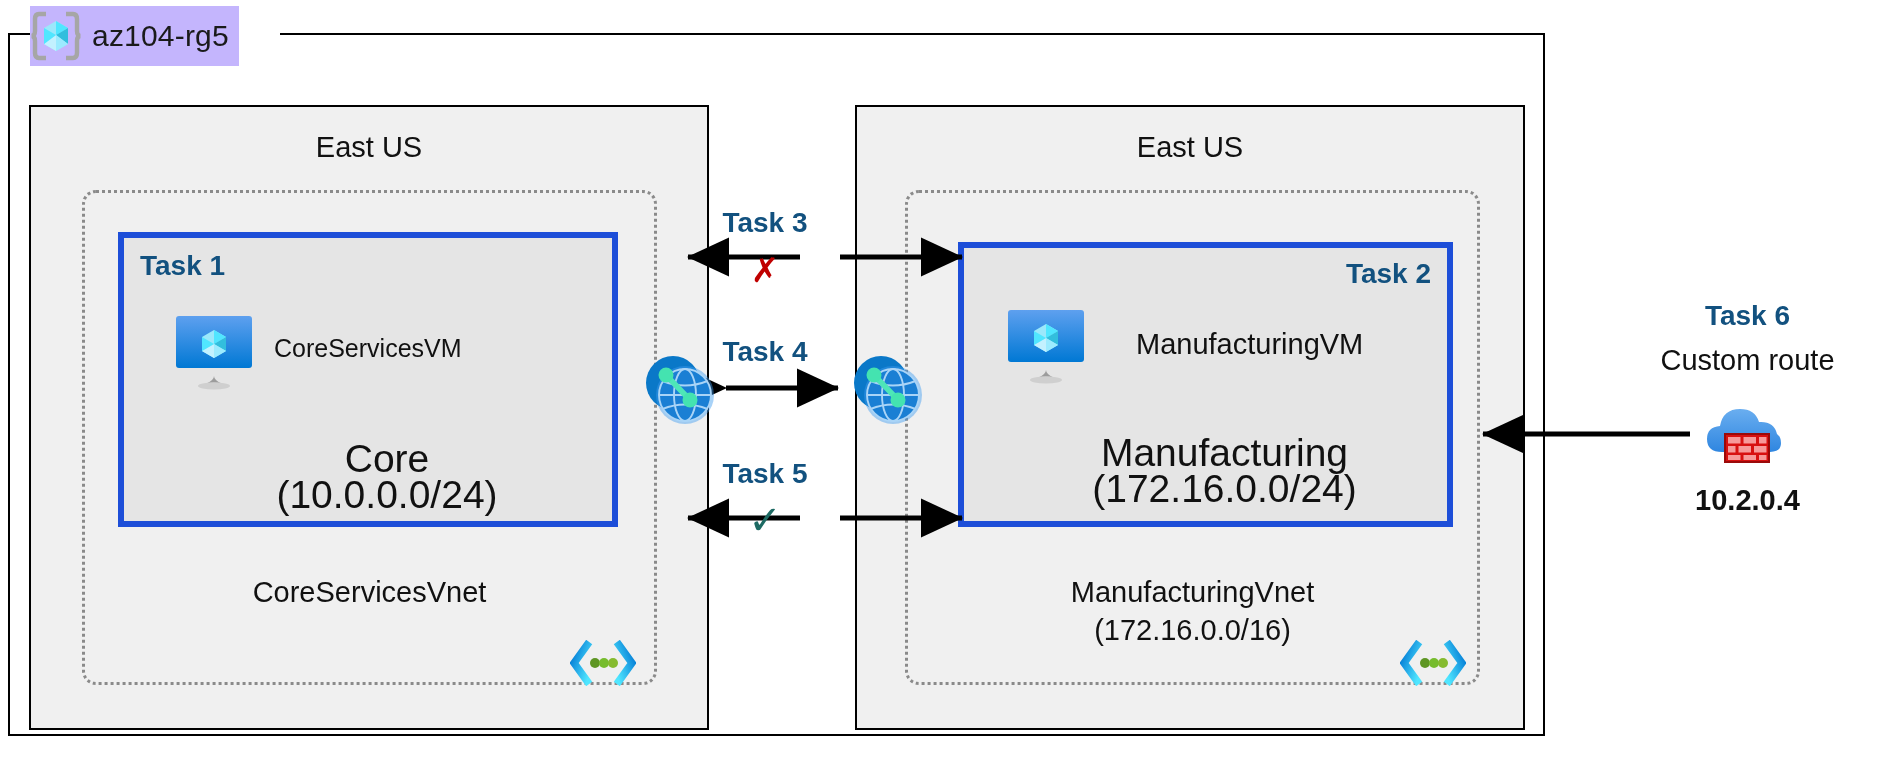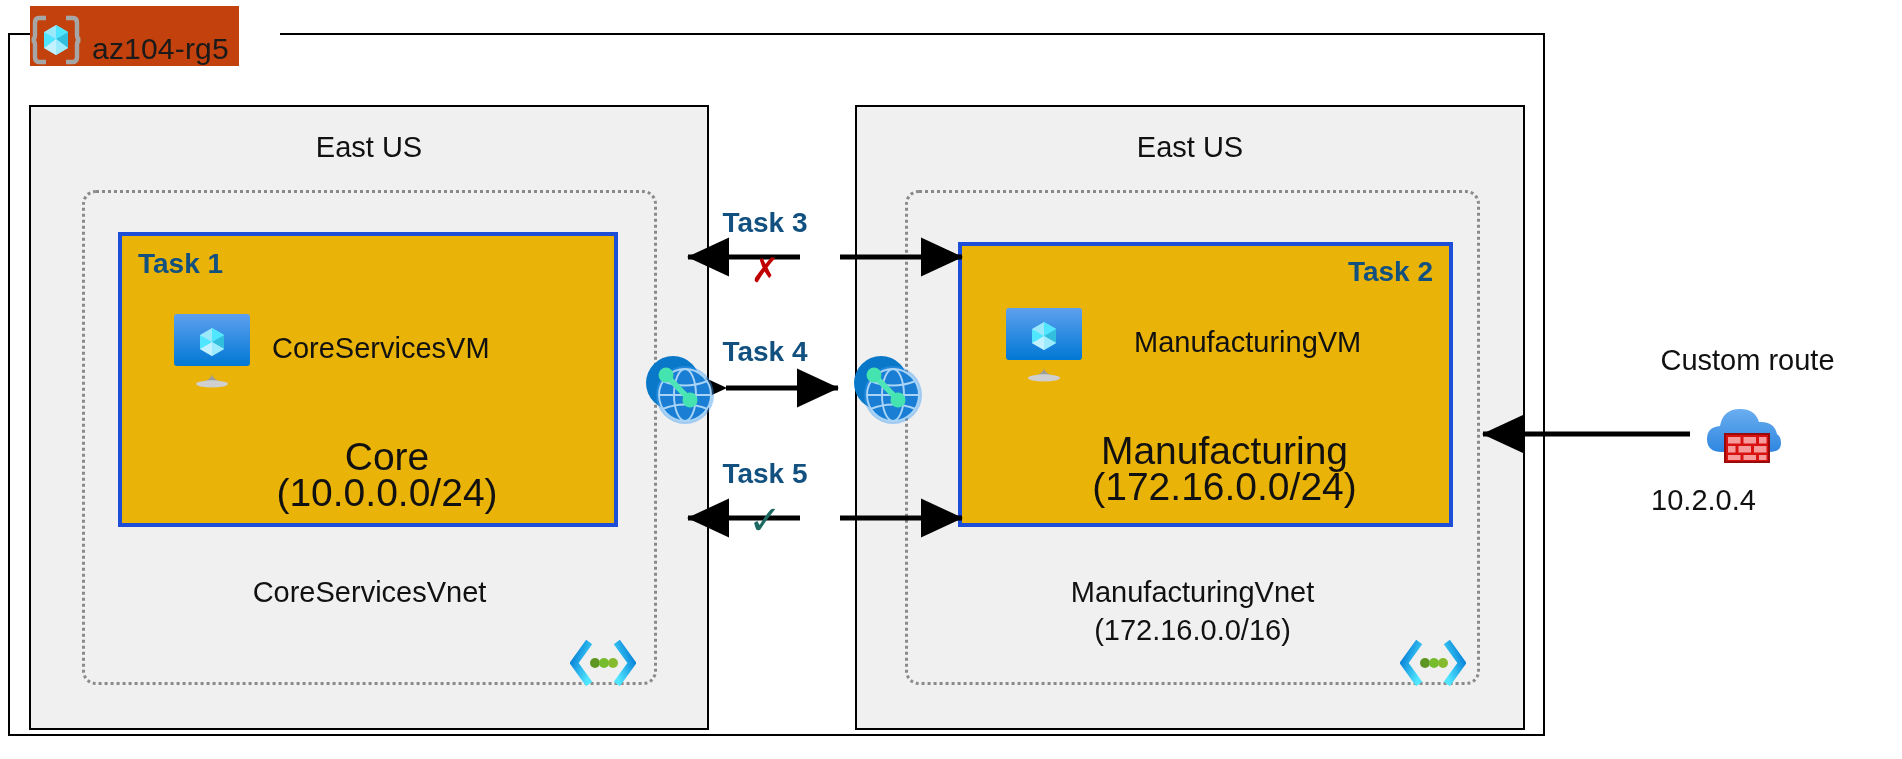--- a/index.html
+++ b/index.html
@@ -2,33 +2,33 @@
 <html><head>
 <meta charset="utf-8">
 <style>
   html,body{margin:0;padding:0;background:#ffffff;}
   body{width:1902px;height:759px;font-family:"Liberation Sans","DejaVu Sans",sans-serif;color:#000;}
   #stage{position:relative;width:1902px;height:759px;overflow:hidden;background:#fff;}
 
   
   .rg-frame{position:absolute;left:8px;top:33px;width:1537px;height:703px;border:2px solid #000;box-sizing:border-box;}
   .rg-frame-mask{position:absolute;left:30px;top:22px;width:250px;height:26px;background:#fff;}
-  .rg-header{position:absolute;left:30px;top:6px;height:60px;display:flex;align-items:flex-end;gap:10px;background:#c2410c;padding-right:10px;}
+  .rg-header{position:absolute;left:30px;top:6px;height:60px;display:flex;align-items:center;gap:10px;background:#c4b5fd;padding-right:10px;}
   .rg-title{font-size:30px;color:#1a1a1a;white-space:nowrap;letter-spacing:.2px;}
 
   
   .region{position:absolute;background:#f0f0f0;border:2px solid #000;box-sizing:border-box;}
   .region-label{position:absolute;left:0;right:0;top:24px;text-align:center;font-size:29px;color:#111;}
 
   
   .vnet{position:absolute;border:3px dotted #8a8a8a;border-radius:14px;box-sizing:border-box;}
   .vnet-name{position:absolute;left:0;right:0;text-align:center;font-size:29px;line-height:1.28;color:#111;}
 
   
-  .subnet{position:absolute;background:#eab308;border:4px solid #1d4ed8;box-sizing:border-box;}
+  .subnet{position:absolute;background:#e5e5e5;border:6px solid #1d4ed8;box-sizing:border-box;}
   .subnet-cidr{position:absolute;left:0;right:0;text-align:center;font-size:39px;line-height:1.28;color:#111;margin-left:38px;}
 
   
   .task{position:absolute;font-size:28px;font-weight:bold;color:#12517f;white-space:nowrap;}
   .task-center{text-align:center;}
 
   
   .vm-icon{position:absolute;width:88px;height:80px;}
 
   
@@ -100,21 +100,21 @@
         <ellipse cx="44" cy="76" rx="16" ry="3.4" fill="#cfcfcf"></ellipse>
         <rect x="6" y="6" width="76" height="52" rx="3" fill="url(#vmg1)"></rect>
         <polygon points="44,20 56,27 56,41 44,48 32,41 32,27" fill="#9be8fb"></polygon>
         <polygon points="44,20 56,27 44,34" fill="#50e6ff"></polygon>
         <polygon points="44,34 56,27 56,41" fill="#32bedd"></polygon>
         <polygon points="44,34 56,41 44,48" fill="#9cebff"></polygon>
         <polygon points="44,34 44,48 32,41" fill="#c3f1ff"></polygon>
         <polygon points="44,34 32,41 32,27" fill="#50e6ff"></polygon>
       </svg>
     </div>
-    <div style="position:absolute;left:150px;top:96px;font-size:29px;color:#111;white-space:nowrap;">CoreServicesVM</div>
+    <div style="position:absolute;left:150px;top:96px;font-size:25px;color:#111;white-space:nowrap;">CoreServicesVM</div>
 
     <div class="subnet-cidr" style="top:196px;">Core</div>
     <div class="subnet-cidr" style="top:232px;">(10.0.0.0/24)</div>
   </div>
 
   <div class="vnet-name" style="left:82px;width:575px;top:574px;">CoreServicesVnet</div>
 
   <div class="vnet-glyph" style="left:570px;top:640px;">
     <svg viewBox="0 0 66 46" width="66" height="46">
       <defs>
@@ -254,20 +254,21 @@
   </div>
 
   <div class="task task-center" style="left:690px;top:207px;width:150px;">Task 3</div>
   <div class="mark mark-x" style="left:690px;top:253px;width:150px;">✗</div>
 
   <div class="task task-center" style="left:690px;top:336px;width:150px;">Task 4</div>
 
   <div class="task task-center" style="left:690px;top:458px;width:150px;">Task 5</div>
   <div class="mark mark-check" style="left:690px;top:500px;width:150px;">✓</div>
 
+  <div class="task task-center" style="left:1625px;top:300px;width:245px;">Task 6</div>
   <div class="fw-text fw-sub" style="left:1625px;top:344px;width:245px;">Custom route</div>
 
   <div class="fw-icon" style="left:1700px;top:396px;">
     <svg viewBox="0 0 92 72" width="92" height="72">
       <defs>
         <linearGradient id="fwc" x1="0" y1="0" x2="0" y2="1">
           <stop offset="0" stop-color="#6aaef0"></stop>
             <stop offset="1" stop-color="#2f86e0"></stop>
         </linearGradient>
       </defs>
@@ -280,15 +281,15 @@
         <rect x="28" y="50" width="7.5" height="6.5" fill="#f79a9a"></rect>
         <rect x="38.5" y="50" width="12.5" height="6.5" fill="#f79a9a"></rect>
         <rect x="54" y="50" width="12.5" height="6.5" fill="#f79a9a"></rect>
         <rect x="28" y="59" width="12.5" height="5" fill="#f79a9a"></rect>
         <rect x="43.5" y="59" width="12.5" height="5" fill="#f79a9a"></rect>
         <rect x="59" y="59" width="7.5" height="5" fill="#f79a9a"></rect>
       </g>
     </svg>
   </div>
 
-  <div class="fw-ip" style="left:1581px;top:484px;width:245px;">10.2.0.4</div>
+  <div class="fw-ip" style="left:1625px;top:484px;width:245px;font-weight:bold;">10.2.0.4</div>
 
 </div>
 
 </body></html>

